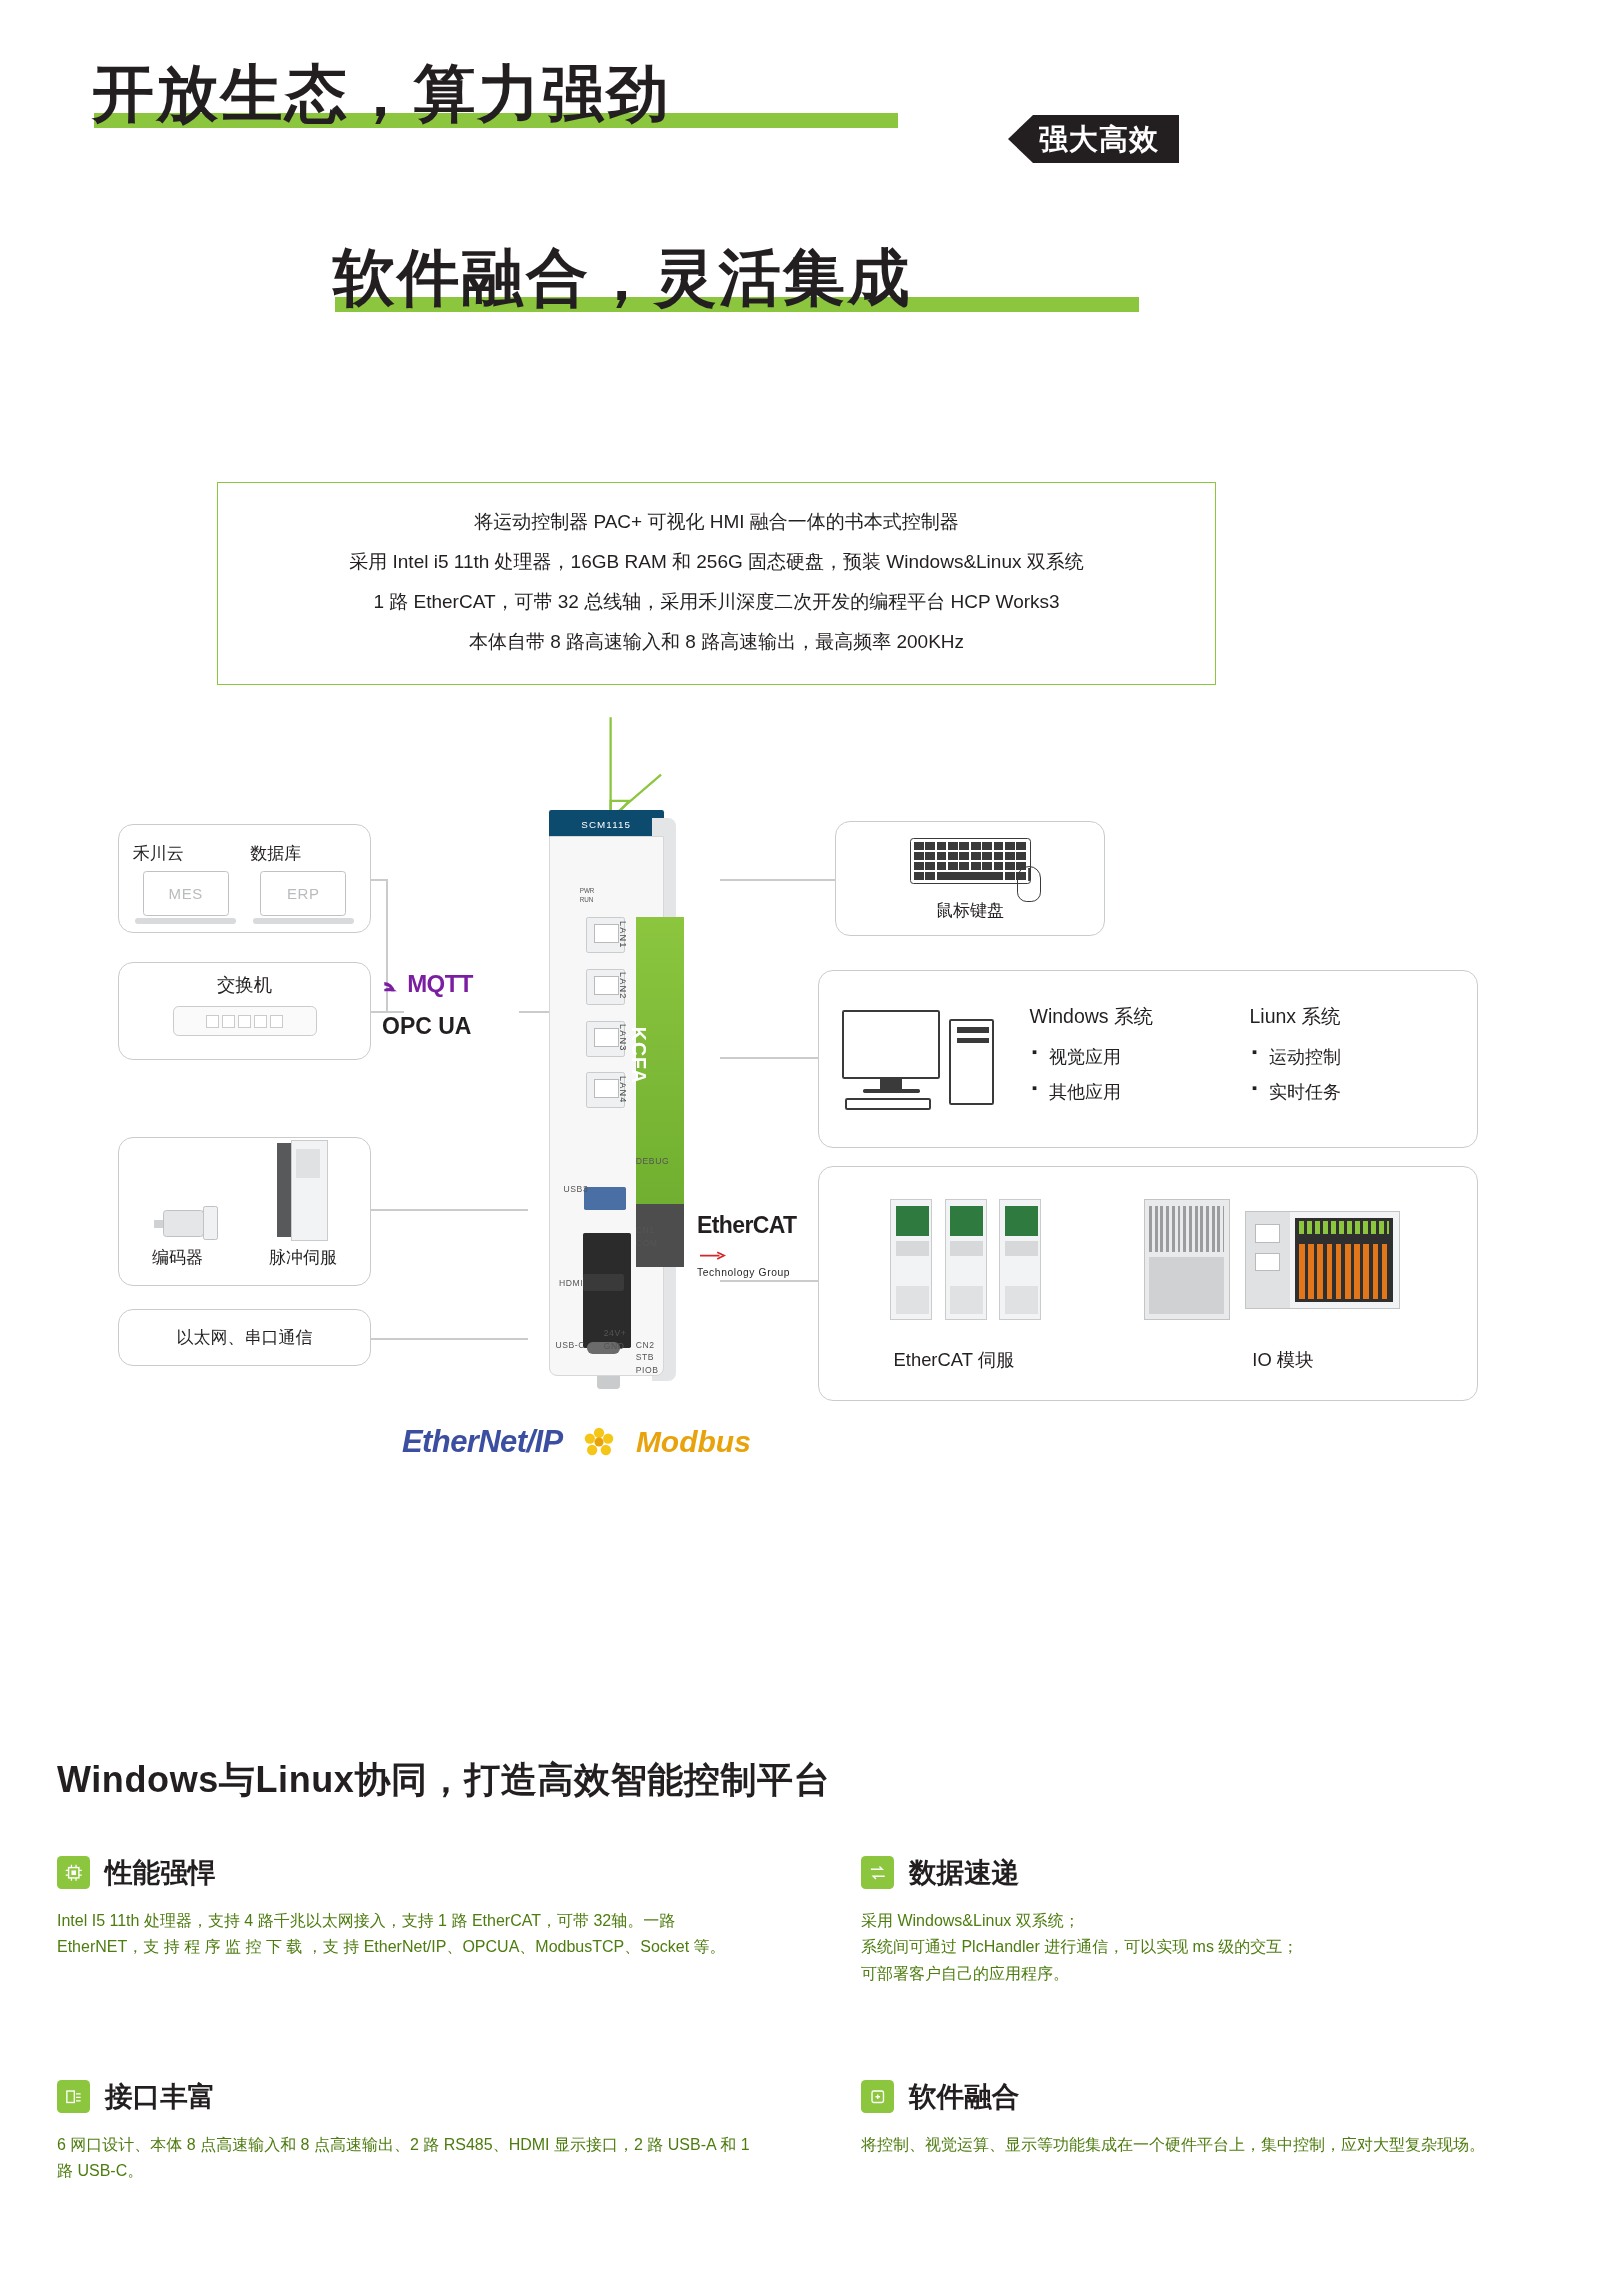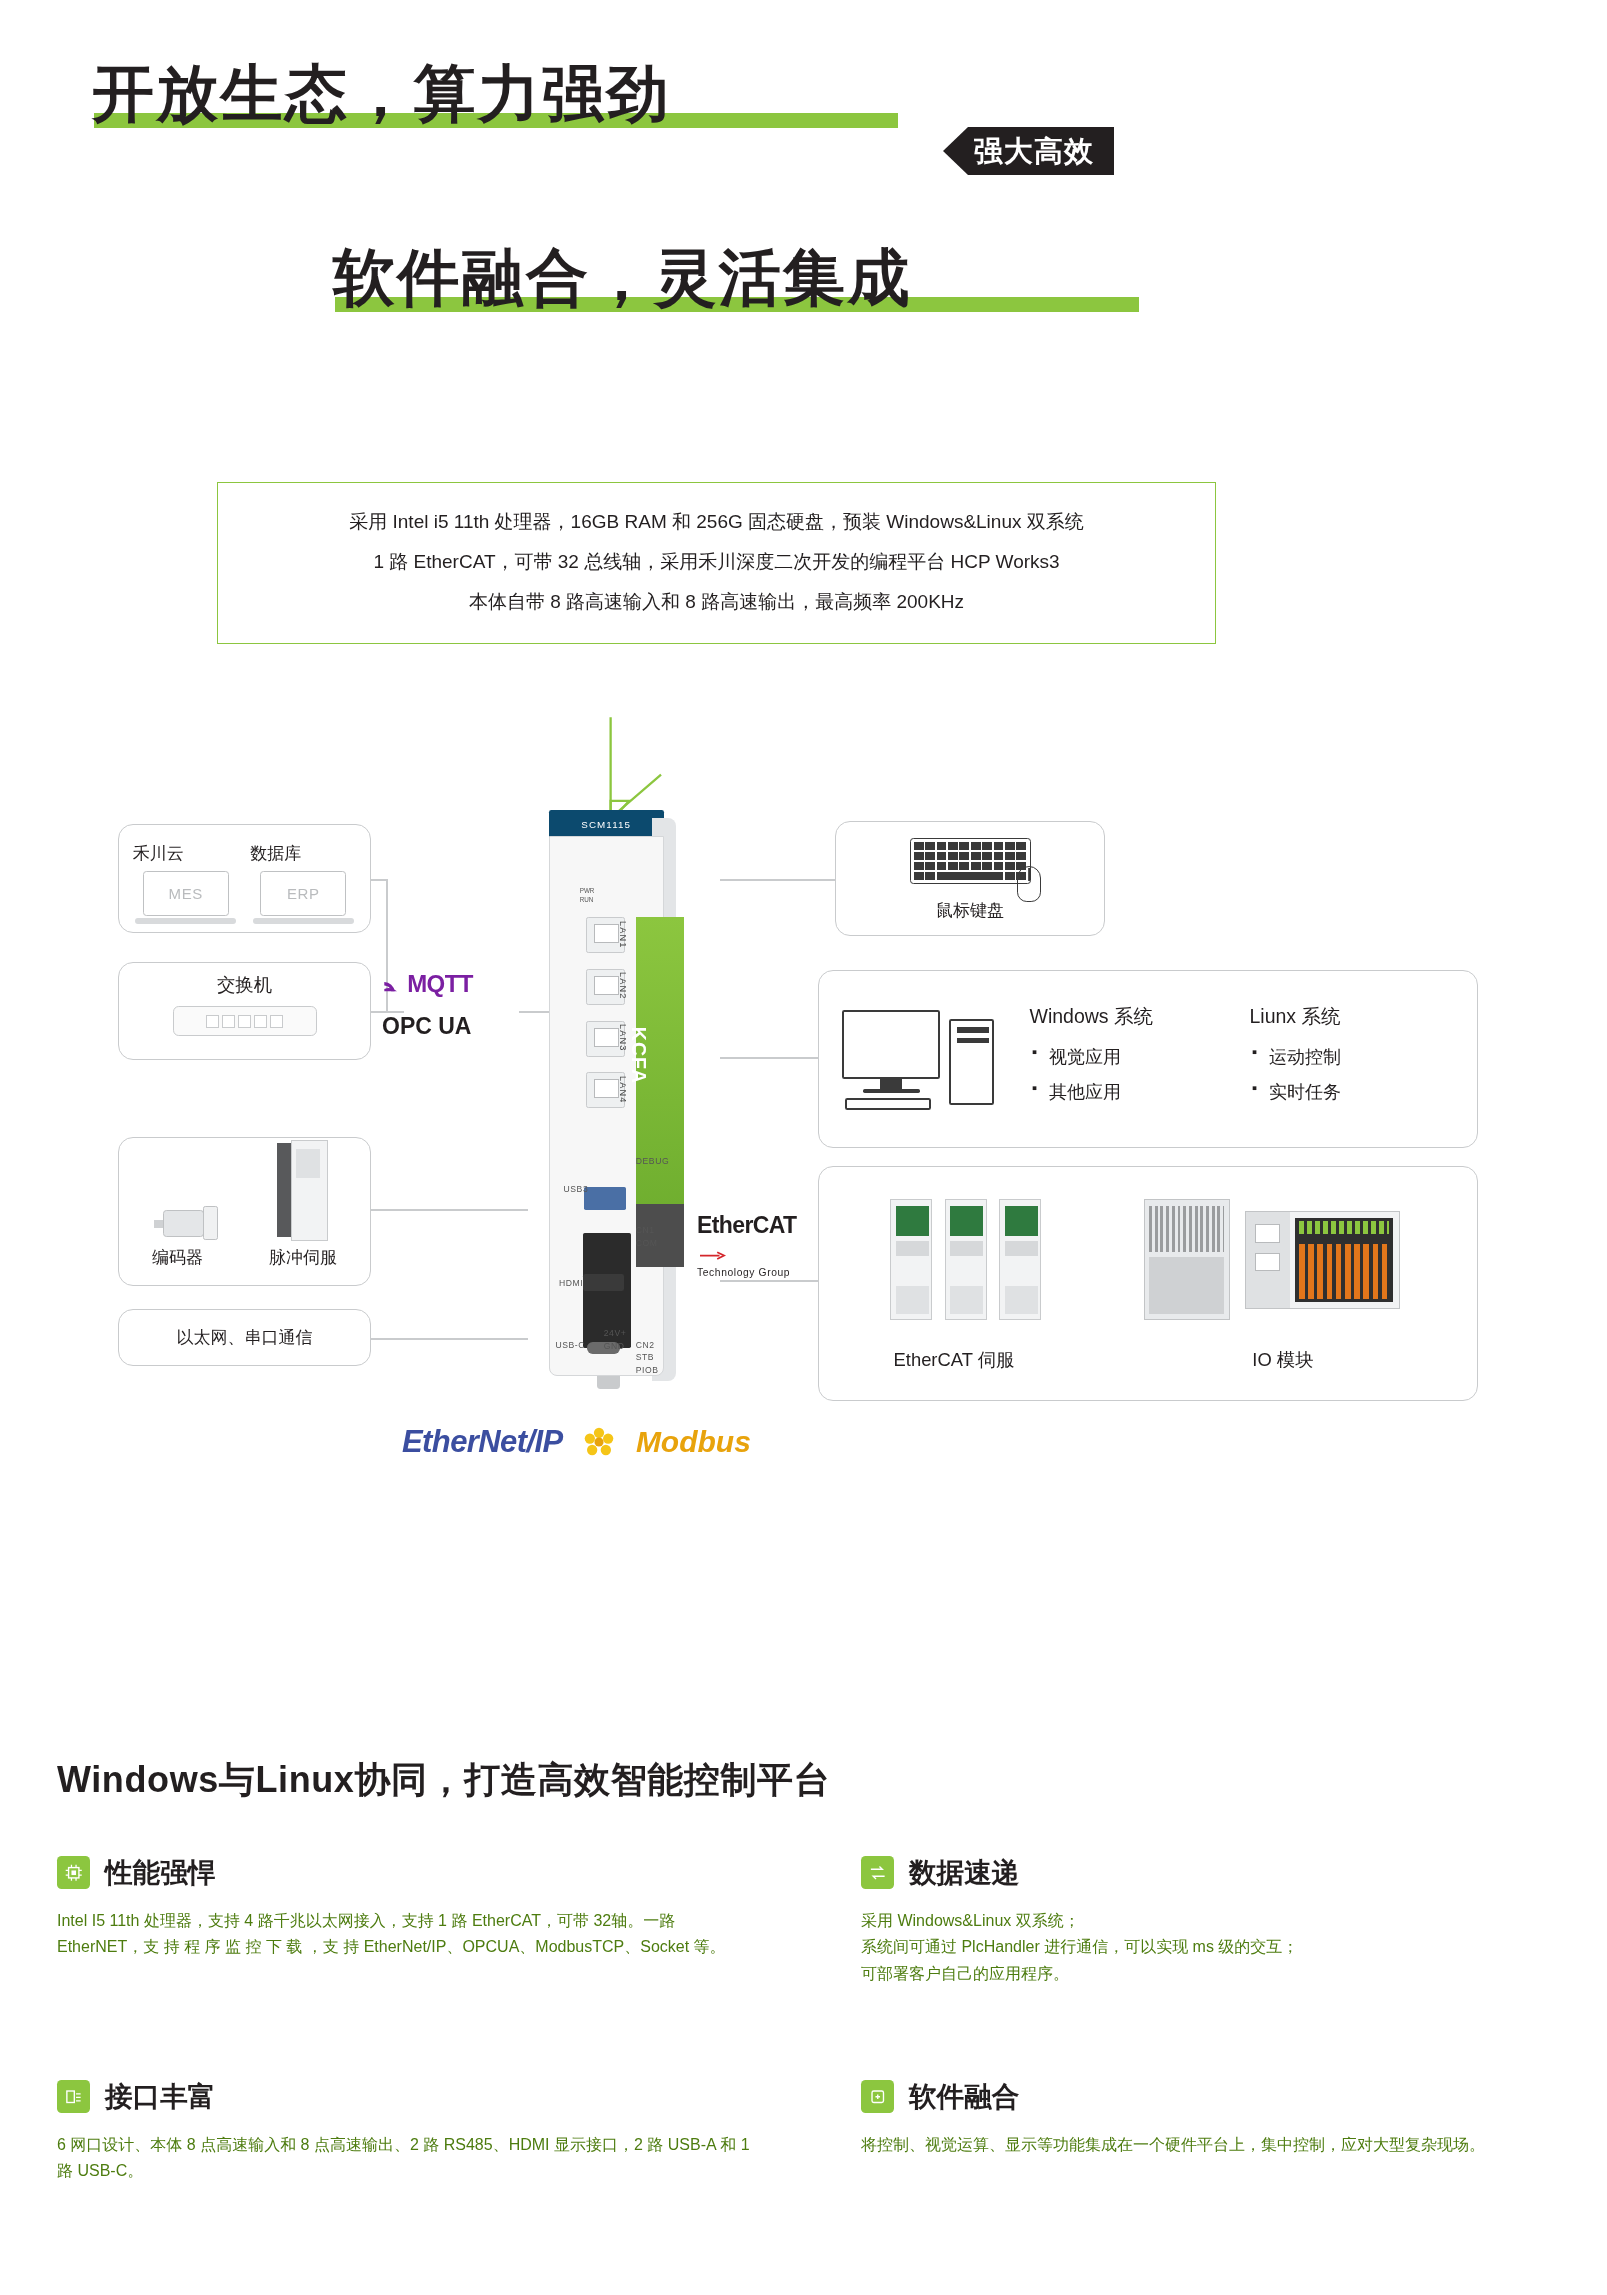--- a/index.html
+++ b/index.html
@@ -31,25 +31,25 @@
   .hl-underline {
     position: absolute;
     height: 15px;
     background: #8cc63f;
     z-index: 1;
     bottom: 8px;
     left: 2.3px;
   }
   .badge {
     position: absolute;
-    left: 943px;
+    left: 1008px;
     top: 63px;
     height: 60px;
     display: flex;
-    align-items: flex-end;
+    align-items: flex-start;
     z-index: 3;
   }
   .badge-arrow {
     width: 0; height: 0;
     border-top: 24px solid transparent;
     border-bottom: 24px solid transparent;
     border-right: 25px solid #231f20;
   }
   .badge-body {
     background: #231f20;
@@ -272,20 +272,21 @@
     <div class="hl-underline" style="width: 804px;"></div>
     <span class="hl-text">软件融合，灵活集成</span>
   </div>
   <div class="badge">
     <div class="badge-arrow"></div>
     <div class="badge-body">强大高效</div>
   </div>
 </div>
 
 <div class="callout">
+  <p>将运动控制器 PAC+ 可视化 HMI 融合一体的书本式控制器</p>
   <p>采用 Intel i5 11th 处理器，16GB RAM 和 256G 固态硬盘，预装 Windows&amp;Linux 双系统</p>
   <p>1 路 EtherCAT，可带 32 总线轴，采用禾川深度二次开发的编程平台 HCP Works3</p>
   <p>本体自带 8 路高速输入和 8 路高速输出，最高频率 200KHz</p>
 </div>
 <svg class="callout-tail" viewBox="0 0 260 220">
   <polyline points="8,4 8,180 96,104" fill="none" stroke="#8cc63f" stroke-width="4"></polyline>
   <polygon points="8,186 8,150 40,150" fill="none" stroke="#8cc63f" stroke-width="4"></polygon>
 </svg>
 
 <div class="diagram">

